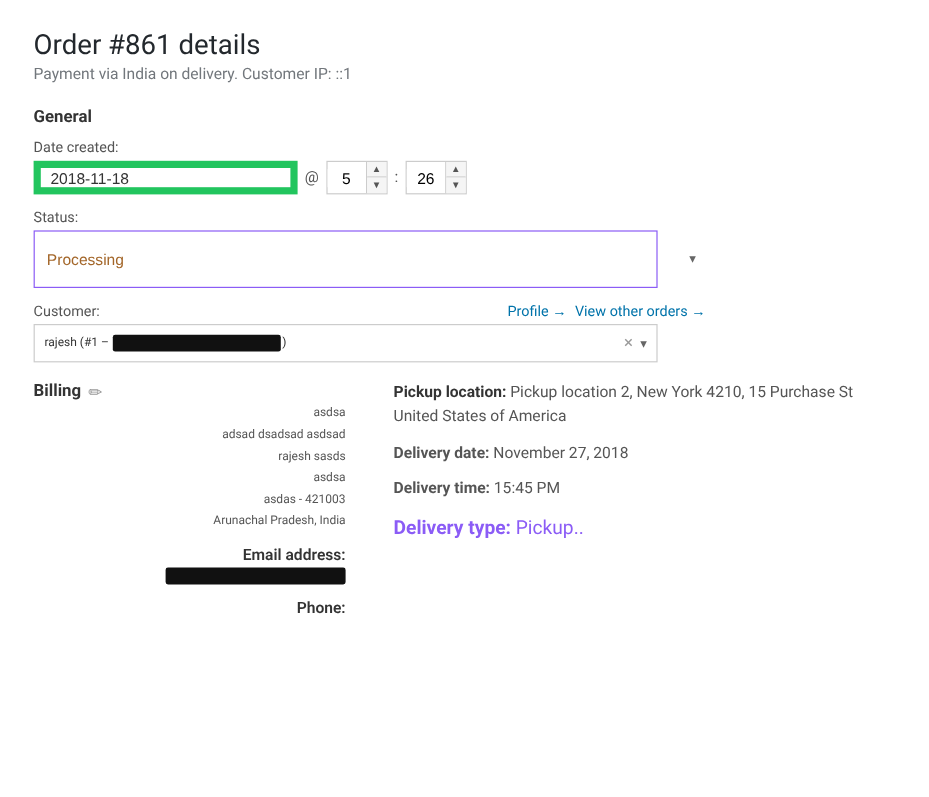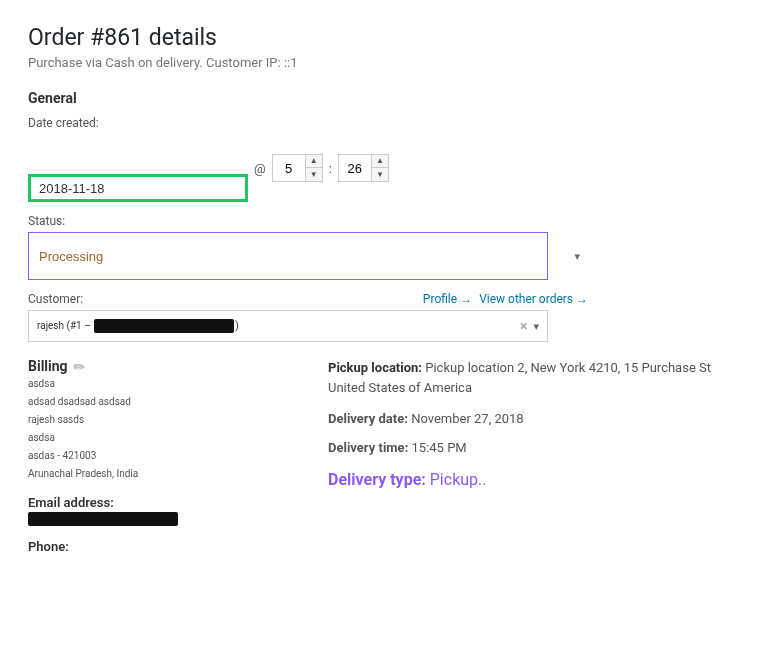--- a/index.html
+++ b/index.html
@@ -31,27 +31,26 @@
       margin-bottom: 4px;
       font-size: 12px;
     }
     .date-row {
       display: flex;
       align-items: center;
       gap: 6px;
       margin-bottom: 12px;
     }
     .date-input {
-      border: 3px solid #22c55e;
+      border: 6px solid #22c55e;
       padding: 5px 8px;
       font-size: 13px;
       color: #333;
       width: 220px;
       height: 28px;
-      margin-top: 40px;
     }
     .at-sign {
       color: #555;
       font-size: 13px;
     }
     .spinner-input {
       display: flex;
       align-items: center;
       border: 1px solid #ccc;
       height: 28px;
@@ -169,20 +168,21 @@
       width: 140px;
       vertical-align: middle;
     }
     .two-col {
       display: flex;
       gap: 40px;
       margin-top: 16px;
     }
     .billing-col {
       flex: 0 0 260px;
+      text-align: right;
     }
     .delivery-col {
       flex: 1;
     }
     .billing-edit {
       display: flex;
       align-items: flex-start;
       gap: 6px;
     }
     .edit-icon {
@@ -226,21 +226,21 @@
       color: #333;
     }
     .general-section {
       max-width: 560px;
     }
   </style>
 </head>
 <body>
 
 <h1>Order #861 details</h1>
-<p class="subtitle">Purchase via Cash on delivery. Customer IP: ::1</p>
+<p class="subtitle">Payment via India on delivery. Customer IP: ::1</p>
 
 <div class="general-section">
 
   <div class="section-title">General</div>
 
   <div class="field-label">Date created:</div>
   <div class="date-row">
     <input class="date-input" type="text" value="2018-11-18" style="">
     <span class="at-sign">@</span>
 

